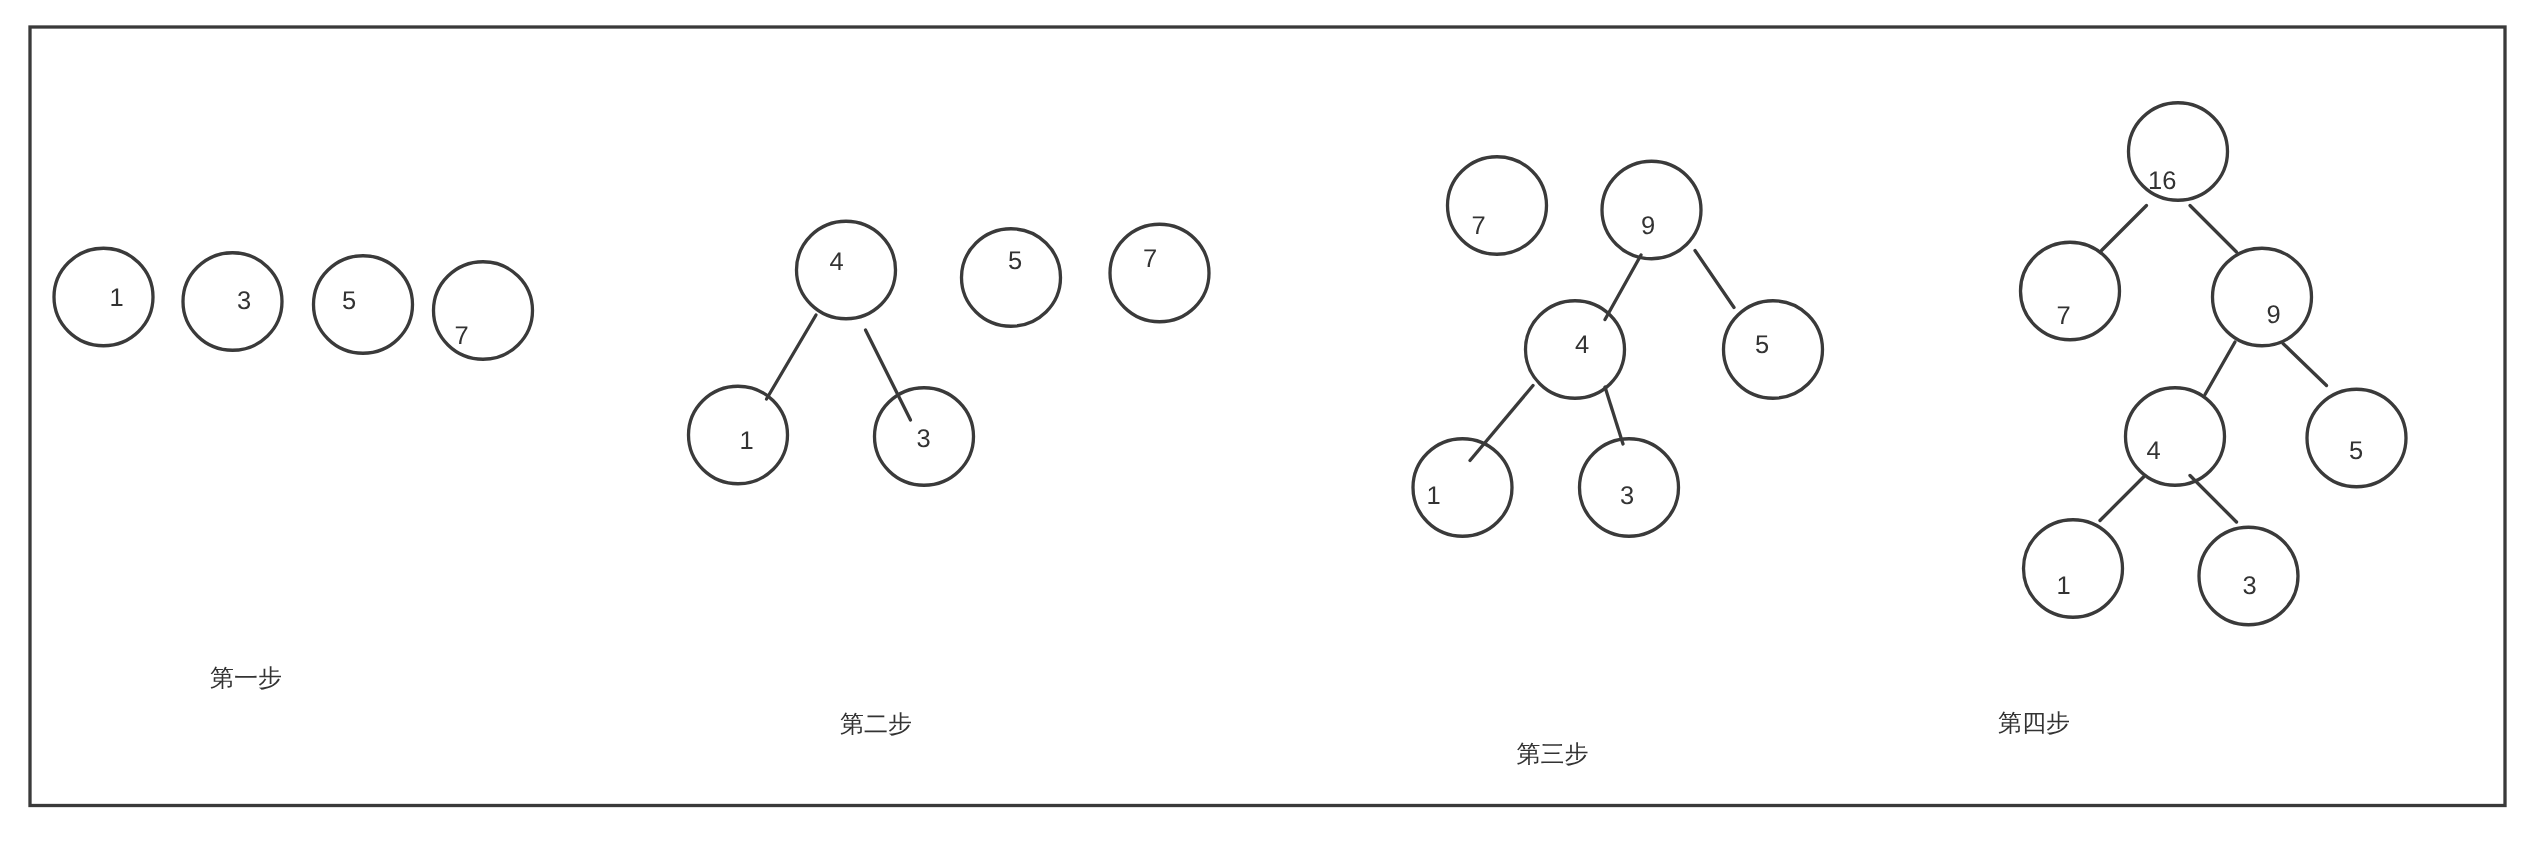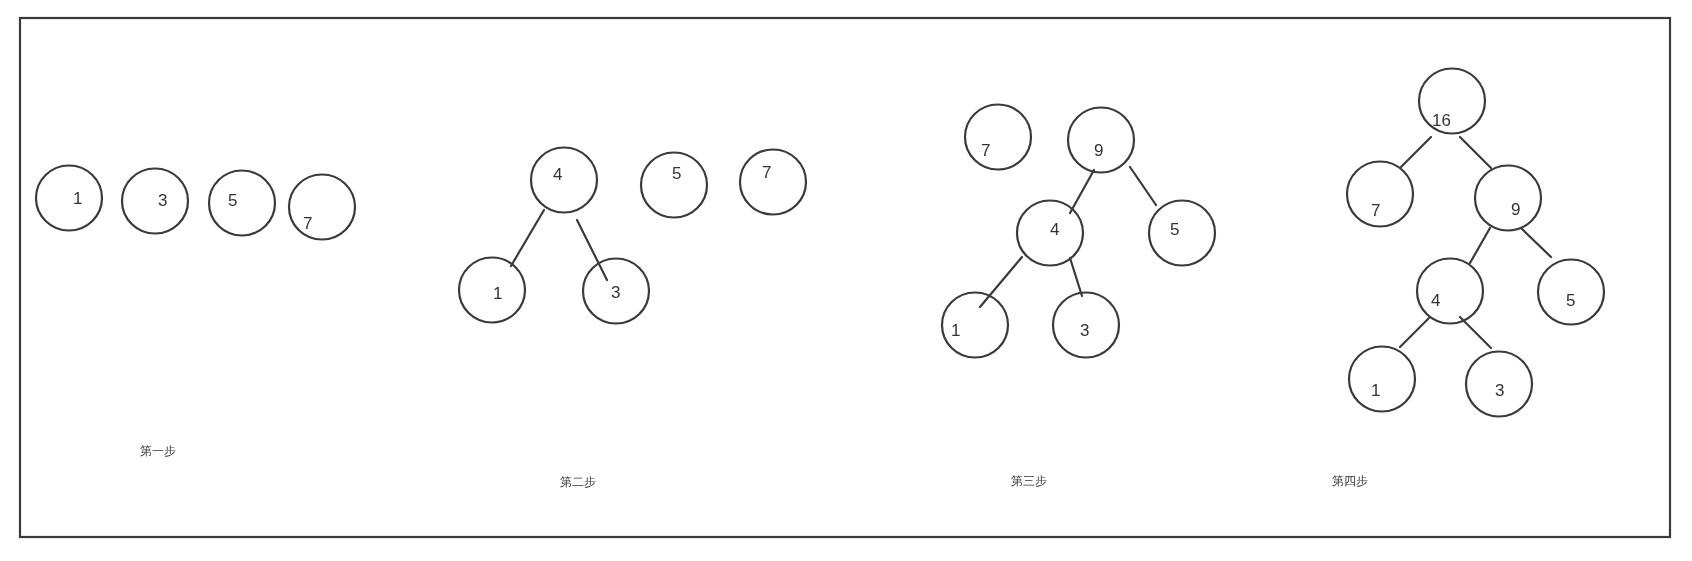--- a/index.html
+++ b/index.html
@@ -2,21 +2,21 @@
 <html><head>
   <meta charset="utf-8">
   <style>
     html, body { margin: 0; padding: 0; background: #ffffff; }
     body { width: 1692px; height: 561px; position: relative; overflow: hidden; }
     #canvas { position: absolute; left: 0; top: 0; }
     .frame { fill: none; stroke: #3a3a3a; stroke-width: 2.2; }
     .node { fill: none; stroke: #3a3a3a; stroke-width: 2.2; }
     .edge { stroke: #3a3a3a; stroke-width: 2.2; stroke-linecap: round; }
     .nlabel { font-family: "Liberation Sans", "DejaVu Sans", sans-serif; font-size: 17px; fill: #333333; }
-    .step-label { position: absolute; font-family: Liberation Sans, sans-serif; font-size: 12px; color: #333333; white-space: nowrap; line-height: 1; text-align: right; }
+    .step-label { position: absolute; font-family: Liberation Mono, monospace; font-size: 16px; color: #333333; white-space: nowrap; line-height: 1; text-align: right; }
   </style>
 </head>
 <body>
 
 <svg id="canvas" width="1692" height="561" viewBox="0 0 1692 561" xmlns="http://www.w3.org/2000/svg">
   <rect id="frame" class="frame" x="20" y="18" width="1650" height="519"></rect>
   <g id="steps-layer">
       <g>
         <ellipse class="node" cx="69" cy="198" rx="33" ry="32.5"></ellipse>
         <text class="nlabel" x="73" y="204">1</text>
@@ -80,15 +80,15 @@
         <text class="nlabel" x="1371" y="396">1</text>
         <ellipse class="node" cx="1499" cy="384" rx="33" ry="32.5"></ellipse>
         <text class="nlabel" x="1495" y="396">3</text>
       </g>
     </g>
 </svg>
 
 <div id="labels-layer">
   <div class="step-label" style="left: 140px; top: 445px;">第一步</div>
   <div class="step-label" style="left: 560px; top: 476px;">第二步</div>
-  <div class="step-label" style="left: 1011px; top: 475px;">第三步</div>
+  <div class="step-label" style="left: 1011px; top: 496px;">第三步</div>
   <div class="step-label" style="left: 1332px; top: 475px;">第四步</div>
 </div>
 
 </body></html>

